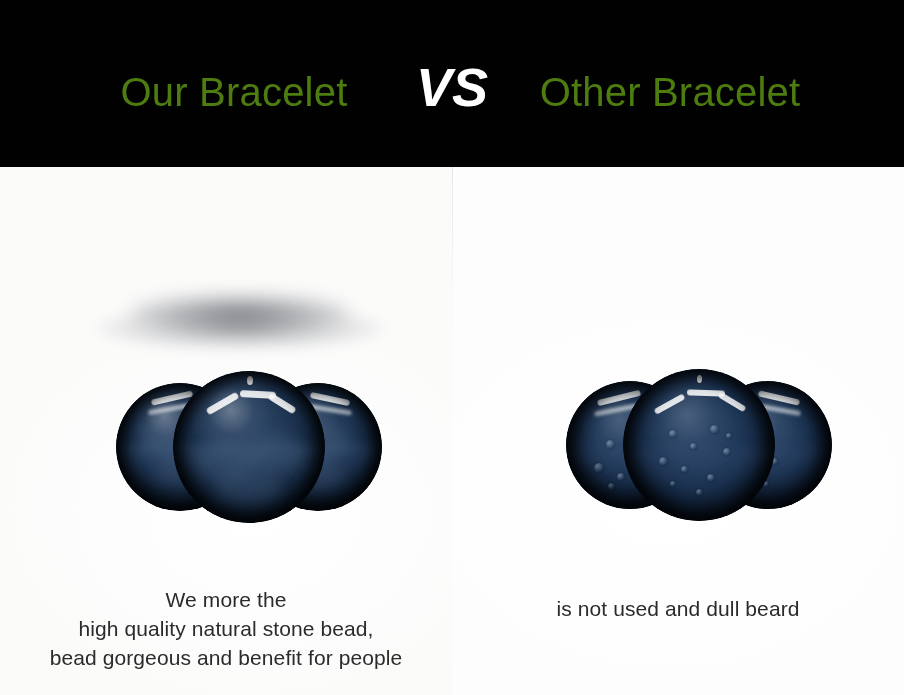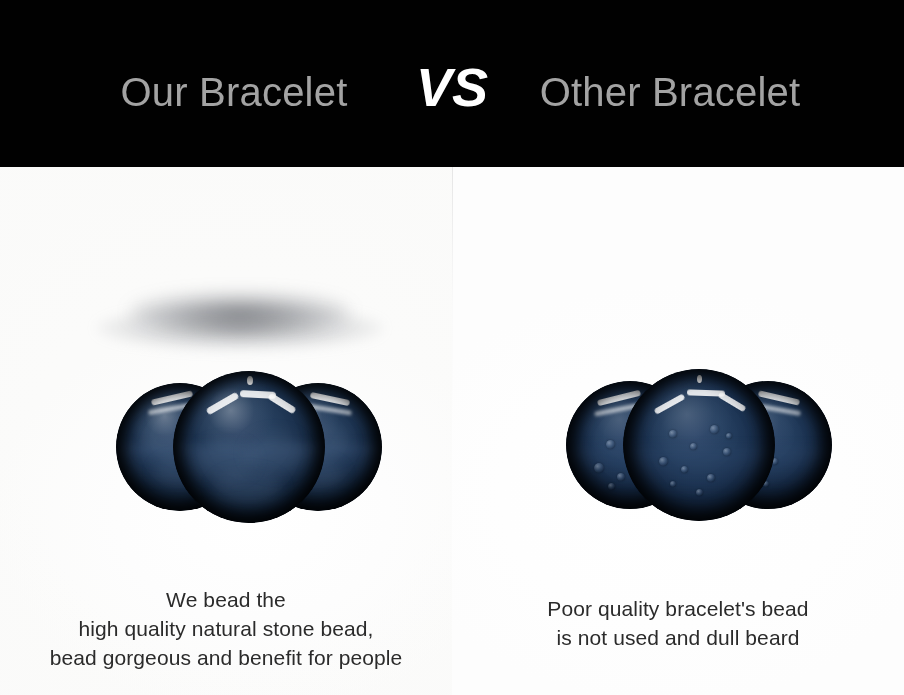--- a/index.html
+++ b/index.html
@@ -35,21 +35,21 @@
     justify-content: center;
   }
   .header-inner {
     display: flex;
     align-items: baseline;
     justify-content: center;
     width: 100%;
     padding-top: 6px;
   }
   .header-label {
-    color: #a3a3a3;
+    color: #4d7c0f;
     font-family: "Liberation Sans", sans-serif;
     font-size: 40px;
     font-weight: 400;
     letter-spacing: 0.2px;
     white-space: nowrap;
     line-height: 1;
   }
   .header-label.left {
     width: 300px;
     text-align: center;
@@ -373,24 +373,23 @@
         <div class="pit" style="left:38%;top:64%;width:7px;height:7px;"></div>
         <div class="pit" style="left:55%;top:69%;width:8px;height:8px;"></div>
         <div class="pit" style="left:31%;top:74%;width:6px;height:6px;"></div>
         <div class="pit" style="left:48%;top:79%;width:7px;height:7px;"></div>
         <div class="pit" style="left:68%;top:42%;width:6px;height:6px;"></div>
         <div class="bead-rim"></div>
       </div>
     </div>
 
     <div class="caption left">
-      <span class="line">We bead the</span>
+      <span class="line">We more the</span>
       <span class="line">high quality natural stone bead,</span>
       <span class="line">bead gorgeous and benefit for people</span>
     </div>
 
     <div class="caption right">
-      <span class="line">Poor quality bracelet's bead</span>
       <span class="line">is not used and dull beard</span>
     </div>
 
   </div>
 </div>
 
 </body></html>

